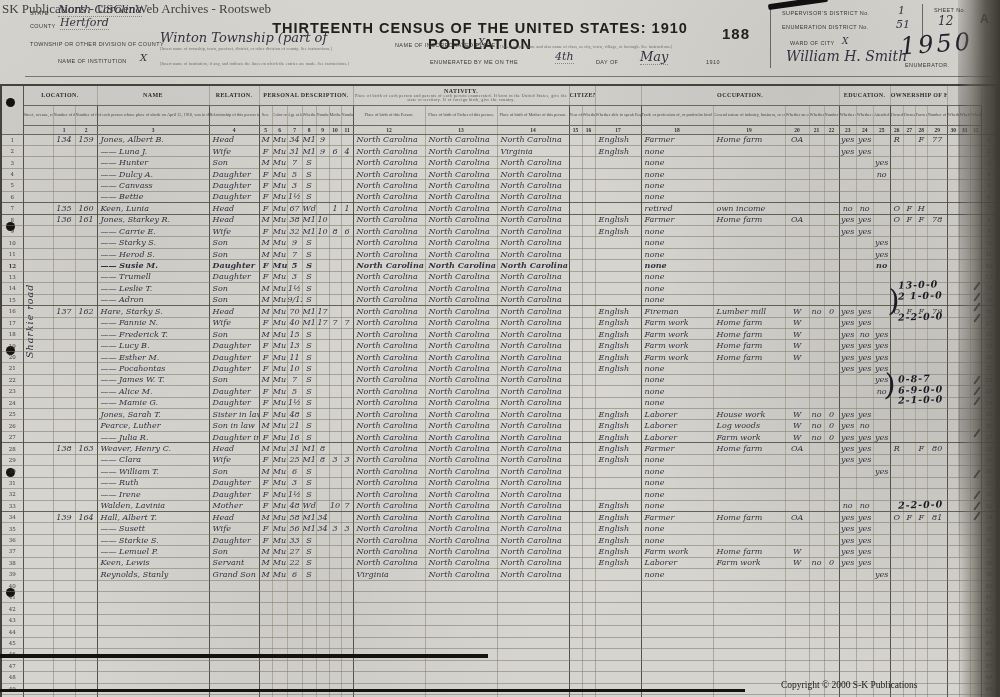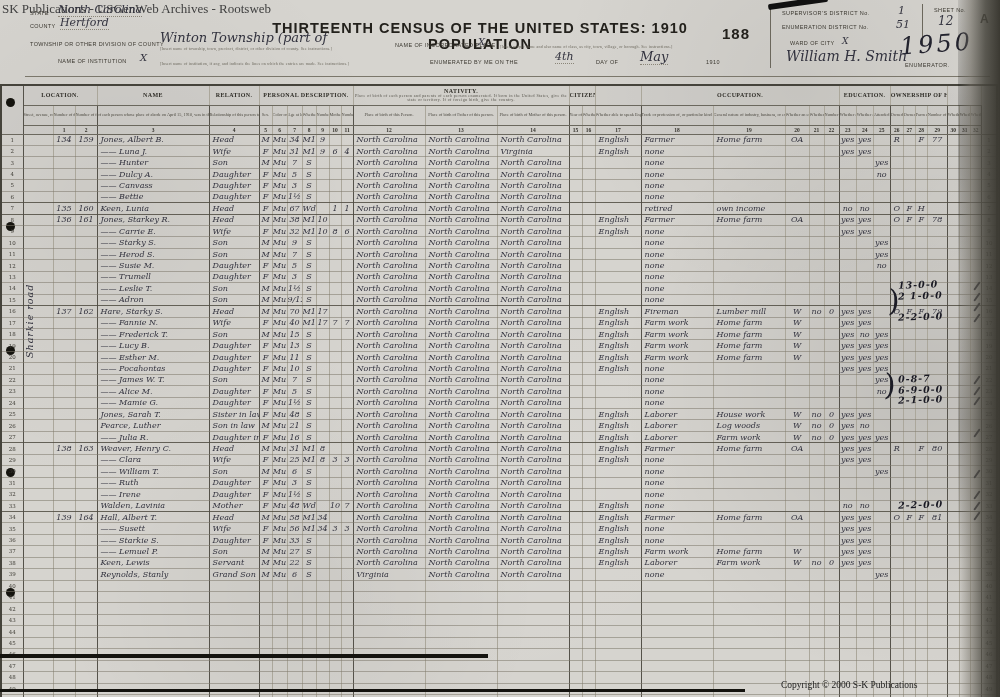--- a/index.html
+++ b/index.html
@@ -634,21 +634,21 @@
           <td class="hw hv">yes</td>
           <td class="hw"></td>
           <td class="hw"></td>
           <td class="hw"></td>
           <td class="hw hv"></td>
           <td class="hw"></td>
           <td class="hw"></td>
           <td class="hw hv"></td>
           <td class="ln">11</td>
         </tr>
-        <tr style="height: 10.45px;">
+        <tr style="height: 10.45px; font-weight: bold;">
           <td class="ln hv">12</td>
           <td class="hw"></td>
           <td class="hw"></td>
           <td class="hw hv"></td>
           <td class="hw la hv">—— Susie M.</td>
           <td class="hw la hv">Daughter</td>
           <td class="hw">F</td>
           <td class="hw">Mu</td>
           <td class="hw">5</td>
           <td class="hw">S</td>

